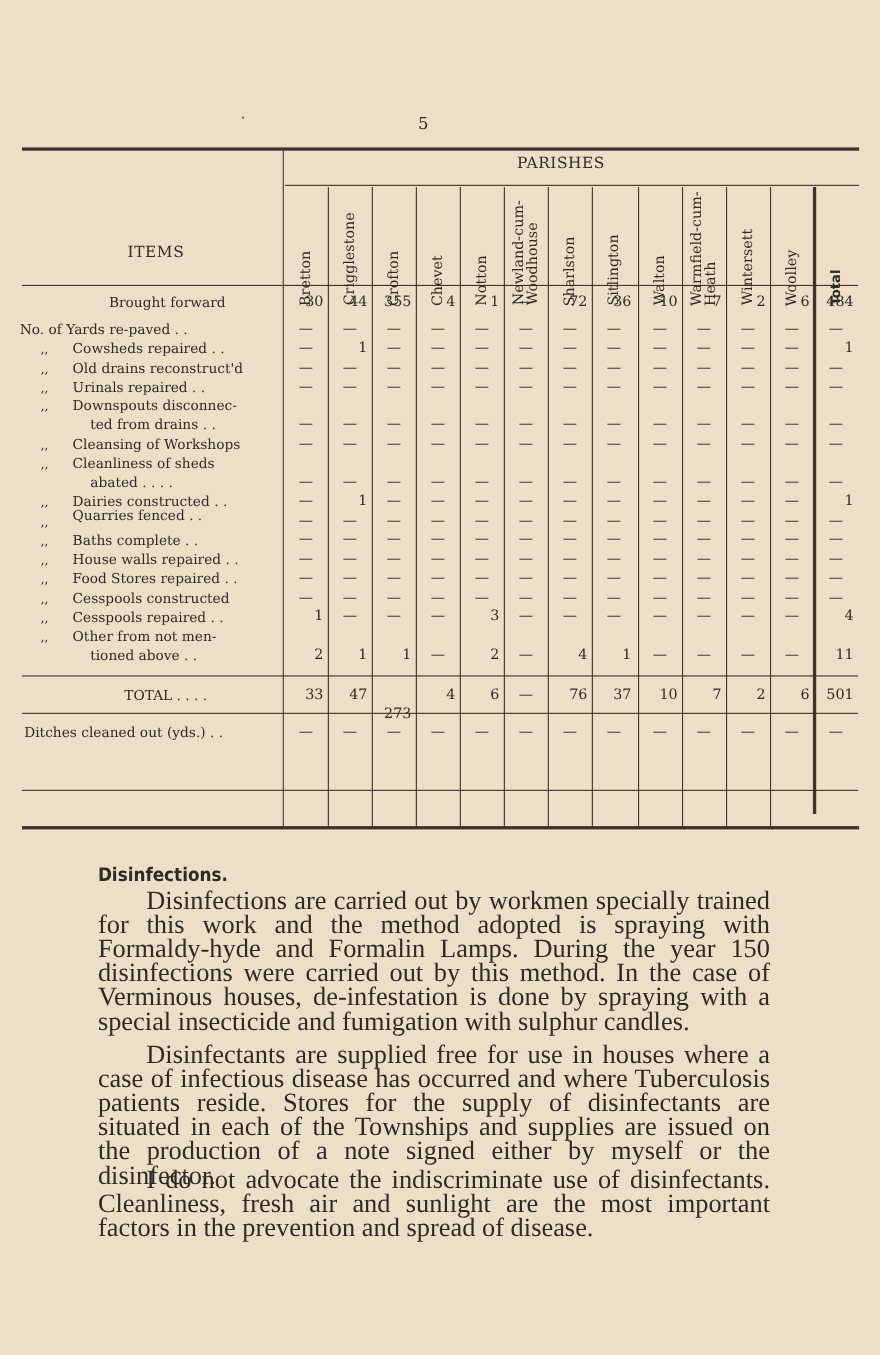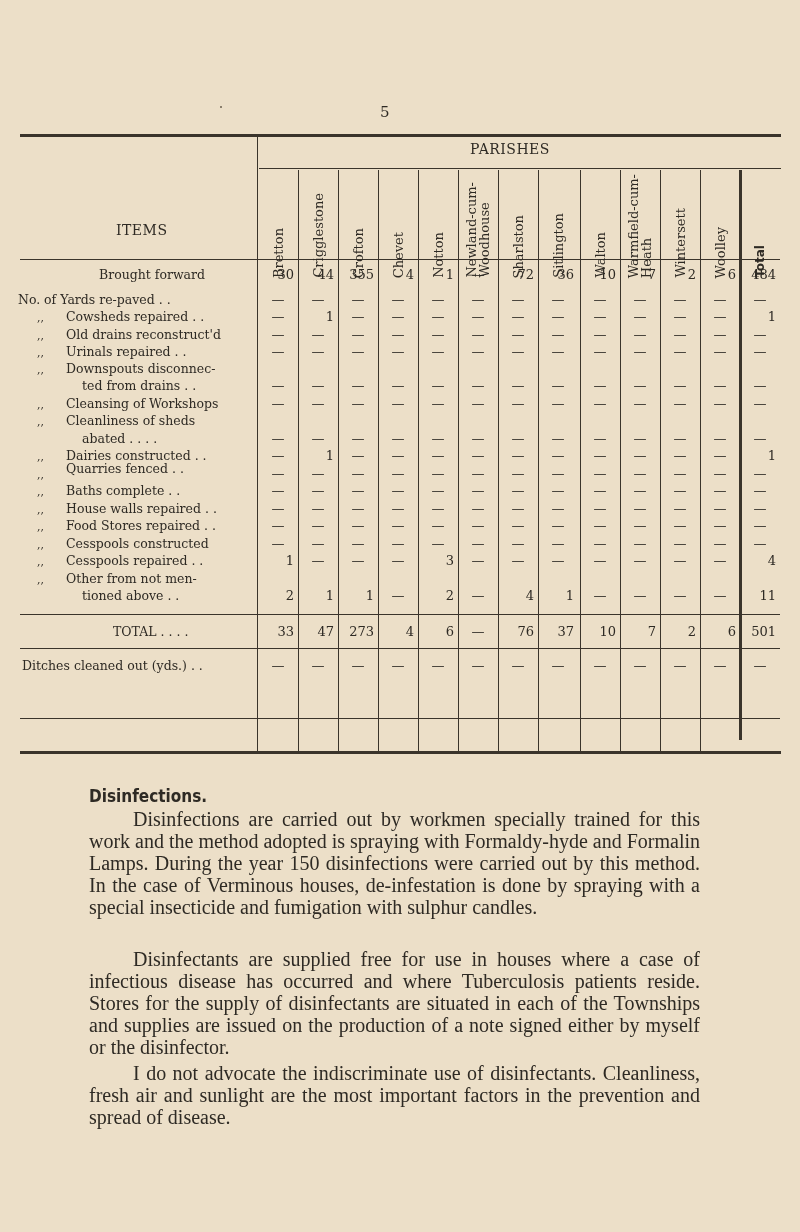--- a/index.html
+++ b/index.html
@@ -37,21 +37,21 @@
   .cell {
     position: absolute; width: 40px; text-align: right; font-size: 13px; line-height: 17px;
     padding-right: 0;
   }
   .cell.dash { text-align: center; }
 
   
   .heading { position: absolute; left: 89px; top: 786px; font-family: "DejaVu Sans Condensed", "DejaVu Sans", sans-serif; font-weight: bold; font-size: 17px; }
   .para {
     position: absolute; left: 89px; width: 611px; font-family: "Liberation Serif", serif;
-    font-size: 20px; line-height: 22px; text-align: justify; text-indent: 44px;
+    font-size: 24px; line-height: 22px; text-align: justify; text-indent: 44px;
   }
 </style>
 </head>
 <body>
 
 <div class="page-number">5</div>
 <div class="dot" style="left:220px;top:106px"></div>
 
 <div id="table">
   <div class="rule-top"></div>
@@ -353,21 +353,21 @@
       <div class="cell" style="left:538px;top:587px;width:36px">1</div>
       <div class="cell dash" style="left:580px;top:587px;width:40px">—</div>
       <div class="cell dash" style="left:620px;top:587px;width:40px">—</div>
       <div class="cell dash" style="left:660px;top:587px;width:40px">—</div>
       <div class="cell dash" style="left:700px;top:587px;width:40px">—</div>
       <div class="cell" style="left:740px;top:587px;width:36px">11</div>
       <div class="hline" style="left:20px;top:614px;width:760px"></div>
       <div class="row-label" style="left:113px;top:623px">TOTAL . .  . .</div>
       <div class="cell" style="left:258px;top:623px;width:36px">33</div>
       <div class="cell" style="left:298px;top:623px;width:36px">47</div>
-      <div class="cell" style="left:338px;top:623px;width:36px">273</div>
+      <div class="cell" style="left:338px;top:641px;width:36px">273</div>
       <div class="cell" style="left:378px;top:623px;width:36px">4</div>
       <div class="cell" style="left:418px;top:623px;width:36px">6</div>
       <div class="cell dash" style="left:458px;top:623px;width:40px">—</div>
       <div class="cell" style="left:498px;top:623px;width:36px">76</div>
       <div class="cell" style="left:538px;top:623px;width:36px">37</div>
       <div class="cell" style="left:580px;top:623px;width:36px">10</div>
       <div class="cell" style="left:620px;top:623px;width:36px">7</div>
       <div class="cell" style="left:660px;top:623px;width:36px">2</div>
       <div class="cell" style="left:700px;top:623px;width:36px">6</div>
       <div class="cell" style="left:740px;top:623px;width:36px">501</div>

